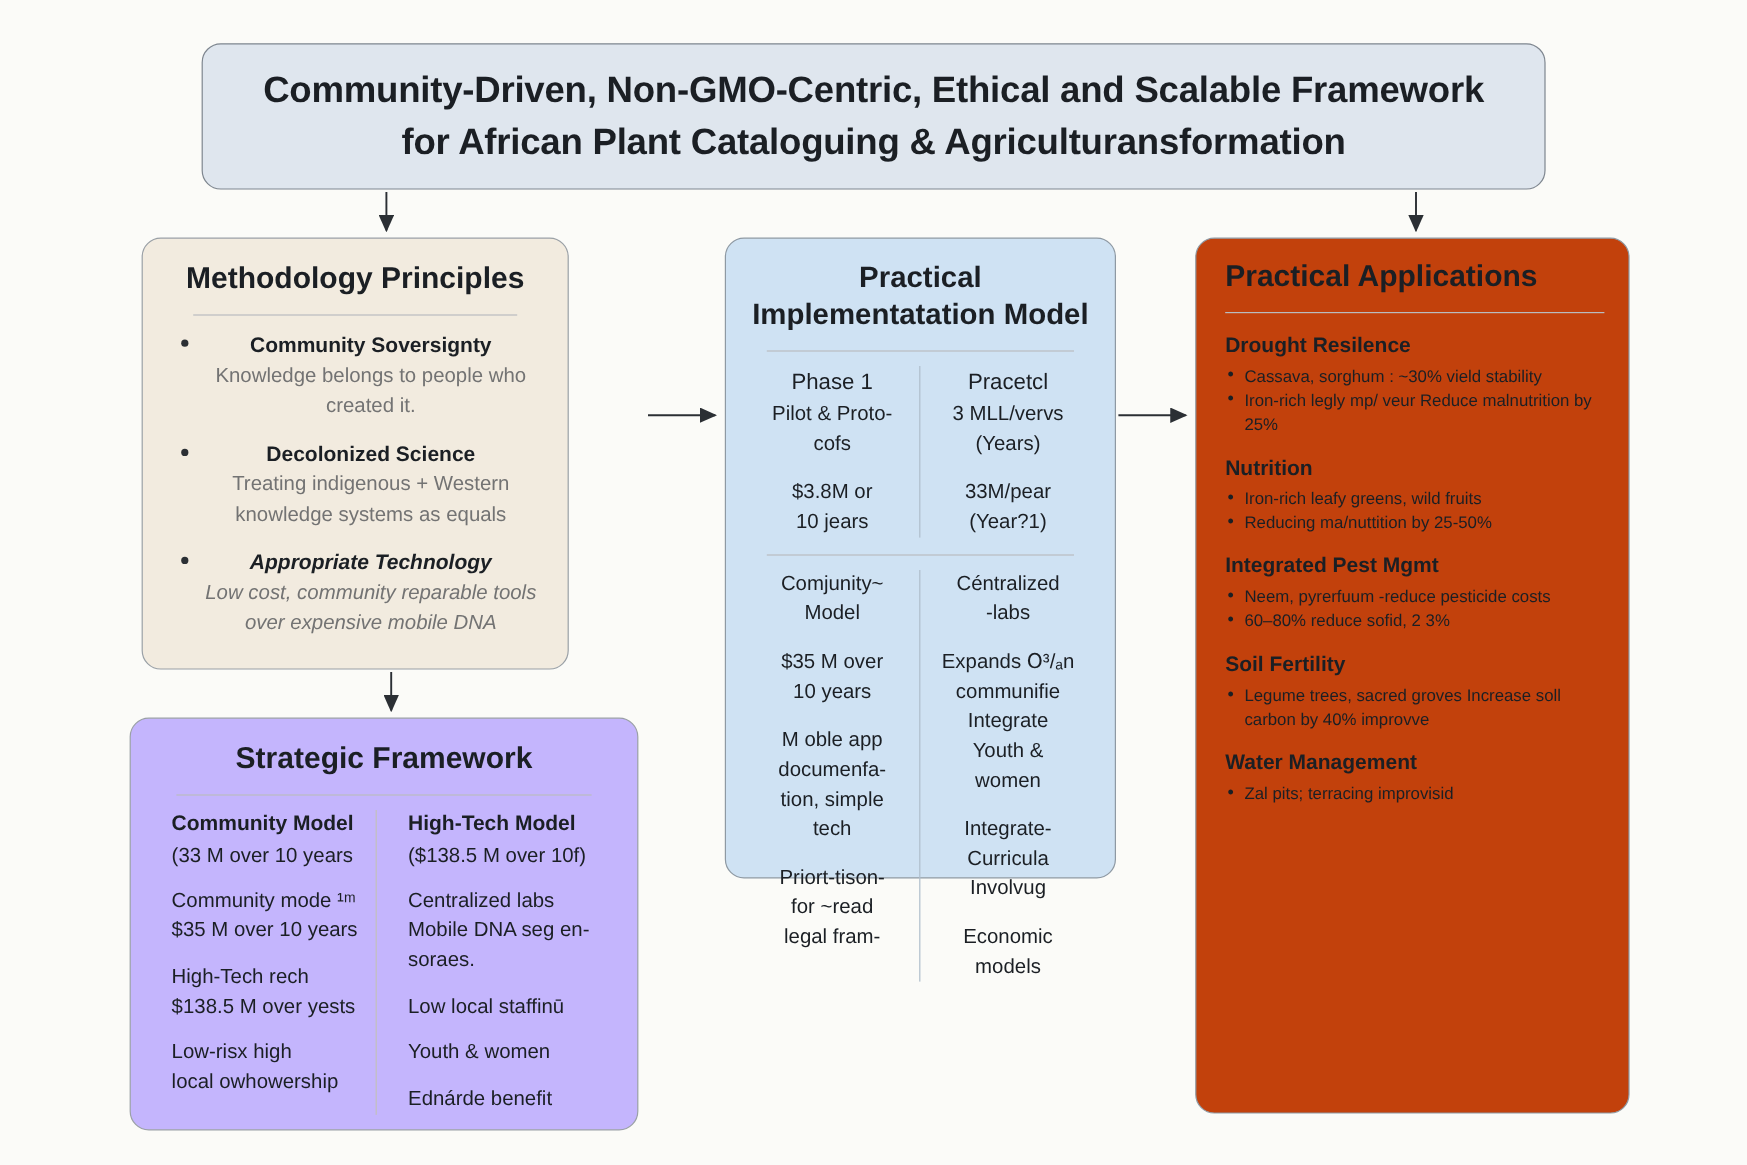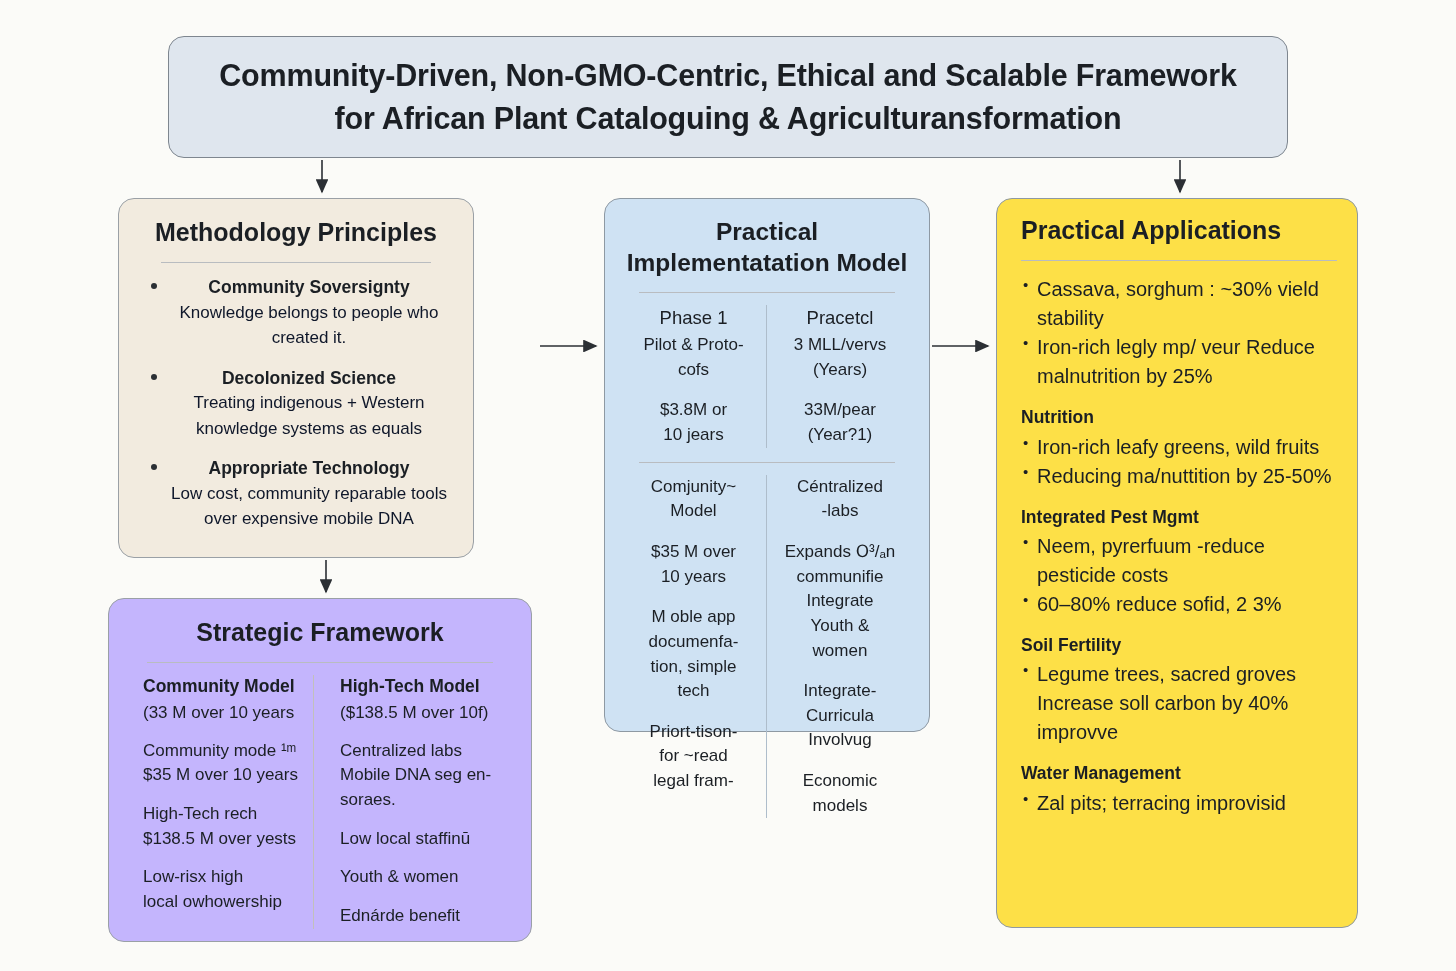--- a/index.html
+++ b/index.html
@@ -61,42 +61,42 @@
     text-align: center;
     line-height: 1.25;
   }
   .hr {
     border: none;
     border-top: 1px solid #b9bcc0;
     margin: 14px 18px 12px 18px;
   }
   .bullet-list { margin: 0; padding: 0; list-style: none; text-align: center; }
   .bullet-item { margin: 0 0 15px 0; padding-left: 26px; position: relative; }
-  .bullet-item:last-child { margin-bottom: 0; }
+  .bullet-item:last-child { margin-bottom: 0; font-style: italic; }
   .bullet-item::before {
     content: "";
     position: absolute;
     left: 8px;
     top: 8px;
     width: 6px;
     height: 6px;
     border-radius: 50%;
     background: #2b2f34;
   }
   .bullet-title {
     font-size: 17.5px;
     font-weight: bold;
     line-height: 1.4;
     display: block;
   }
   .bullet-body {
     font-size: 17px;
     line-height: 1.5;
     display: block;
-    color: #0f172a;
+    color: #737373;
   }
   
   #strategic-box {
     left: 108px;
     top: 598px;
     width: 424px;
     height: 344px;
     background: #c4b5fd;
     border-color: #9aa0a6;
     padding: 18px 20px 14px 20px;
@@ -156,35 +156,35 @@
     line-height: 1.45;
   }
   .impl-spacer { height: 16px; }
   .impl-left-block { text-align: left; }
   
   #applications-box {
     left: 996px;
     top: 198px;
     width: 362px;
     height: 730px;
-    background: #fde047;
+    background: #c2410c;
     border-color: #8e99a3;
     padding: 16px 20px 14px 24px;
   }
   #applications-box .box-heading { text-align: left; font-size: 25px; }
   .app-group { margin-top: 14px; }
   .app-group:first-of-type { margin-top: 10px; }
   .app-title {
     font-size: 17.5px;
     font-weight: bold;
     line-height: 1.45;
     margin-bottom: 2px;
   }
   .app-bullet {
-    font-size: 20px;
+    font-size: 14px;
     line-height: 1.45;
     padding-left: 16px;
     position: relative;
   }
   .app-bullet::before {
     content: "\2022";
     position: absolute;
     left: 2px;
     top: -1px;
     font-size: 15px;
@@ -333,20 +333,21 @@
         <div class="impl-line">models</div>
       </div>
     </div>
   </div>
 
   <div class="node" id="applications-box">
     <div class="box-heading">Practical Applications</div>
     <hr class="hr" style="margin-left:0;margin-right:0;">
 
     <div class="app-group">
+      <div class="app-title">Drought Resilence</div>
       <div class="app-bullet">Cassava, sorghum : ~30% vield stability</div>
       <div class="app-bullet">Iron-rich legly mp/ veur Reduce malnutrition by 25%</div>
     </div>
 
     <div class="app-group">
       <div class="app-title">Nutrition</div>
       <div class="app-bullet">Iron-rich leafy greens, wild fruits</div>
       <div class="app-bullet">Reducing ma/nuttition by 25-50%</div>
     </div>
 

